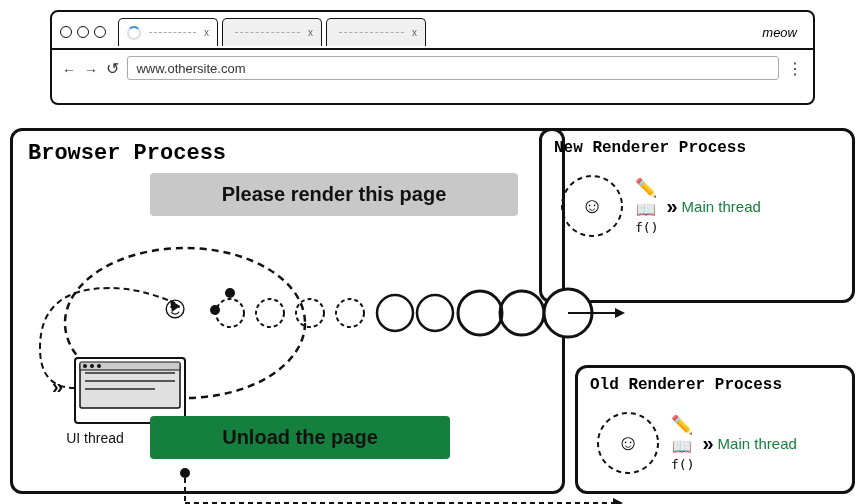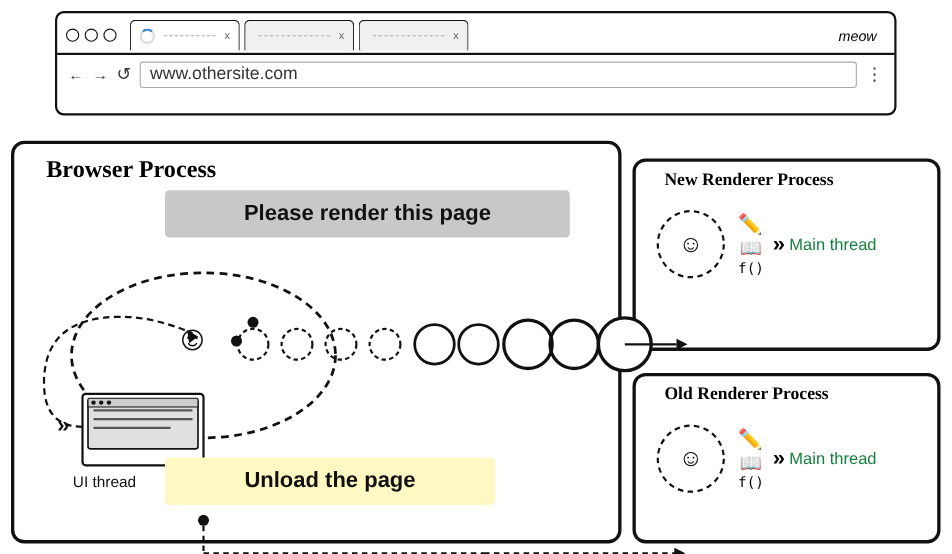--- a/index.html
+++ b/index.html
@@ -98,21 +98,21 @@
       font-size: 14px;
       color: #333;
     }
 
     .address-bar {
       flex: 1;
       height: 24px;
       border: 1.5px solid #aaa;
       border-radius: 3px;
       padding: 0 8px;
-      font-size: 16px;
+      font-size: 13px;
       display: flex;
       align-items: center;
       color: #333;
     }
 
     .menu-dots {
       font-size: 16px;
       color: #333;
     }
 
@@ -134,42 +134,41 @@
       width: 555px;
       bottom: 10px;
       border: 3px solid #111;
       border-radius: 12px;
     }
 
     .box-title {
       font-size: 22px;
       font-weight: bold;
       padding: 10px 15px;
-      font-family: Liberation Serif, serif;
-      margin-left: 14px;
+      font-family: Liberation Mono, monospace;
     }
 
     
     .new-renderer-box {
       position: absolute;
-      top: 26px;
+      top: 10px;
       right: 10px;
-      width: 280px;
+      width: 316px;
       height: 175px;
       border: 3px solid #111;
       border-radius: 12px;
     }
 
     
     .old-renderer-box {
       position: absolute;
       bottom: 10px;
       right: 10px;
       width: 280px;
-      height: 155px;
+      height: 129px;
       border: 3px solid #111;
       border-radius: 12px;
     }
 
     
     .render-banner {
       position: absolute;
       top: 55px;
       left: 150px;
       width: 368px;
@@ -182,21 +181,21 @@
       text-align: center;
       z-index: 10;
     }
 
     
     .unload-banner {
       position: absolute;
       bottom: 45px;
       left: 150px;
       width: 300px;
-      background: #fef9c3;
+      background: #15803d;
       border-radius: 4px;
       padding: 10px 18px;
       font-size: 20px;
       font-weight: bold;
       color: #111;
       text-align: center;
       z-index: 10;
     }
 
     

